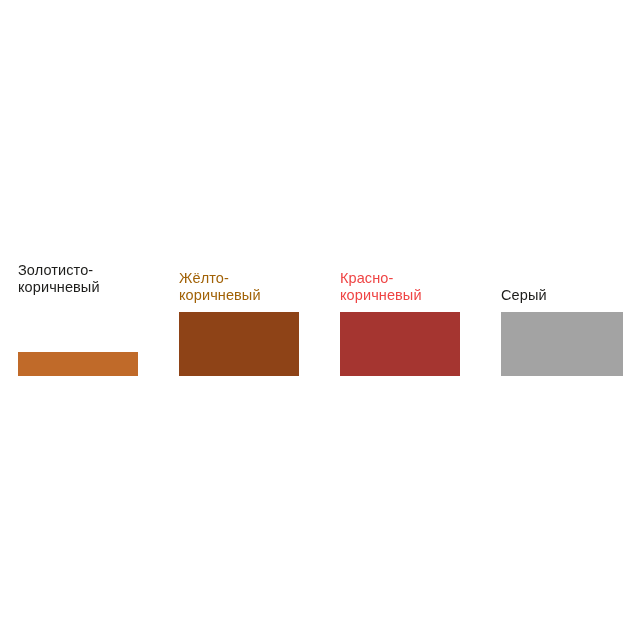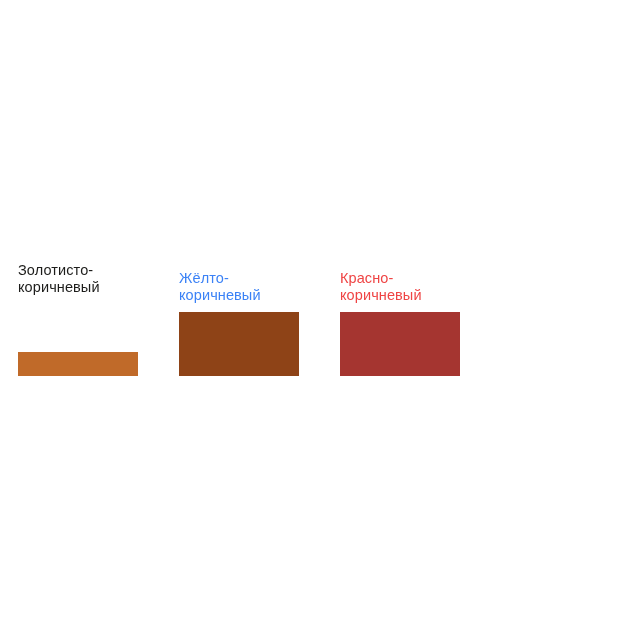--- a/index.html
+++ b/index.html
@@ -78,26 +78,30 @@
 
   <div id="swatch-row">
 
     <div class="swatch-cell" id="cell-0">
       <div class="swatch-label" style="color: rgb(29, 29, 27);">Золотисто-
 коричневый</div>
       <div class="swatch-chip" id="chip-0" style="background-color: rgb(192, 106, 41);"></div>
     </div>
 
     <div class="swatch-cell" id="cell-1">
-      <div class="swatch-label" style="color: #3b82f6;">Жёлто-
+      <div class="swatch-label" style="color: #a16207;">Жёлто-
 коричневый</div>
       <div class="swatch-chip" id="chip-1" style="background-color: rgb(142, 67, 23);"></div>
     </div>
 
     <div class="swatch-cell" id="cell-2">
       <div class="swatch-label" style="color: #ef4444;">Красно-
 коричневый</div>
       <div class="swatch-chip" id="chip-2" style="background-color: rgb(165, 53, 48);"></div>
     </div>
 
+    <div class="swatch-cell" id="cell-3">
+      <div class="swatch-label" style="color: rgb(29, 29, 27);">Серый</div>
+      <div class="swatch-chip" id="chip-3" style="background-color: rgb(163, 163, 163);"></div>
+    </div>
 
   </div>
 </div>
 
 </body></html>

